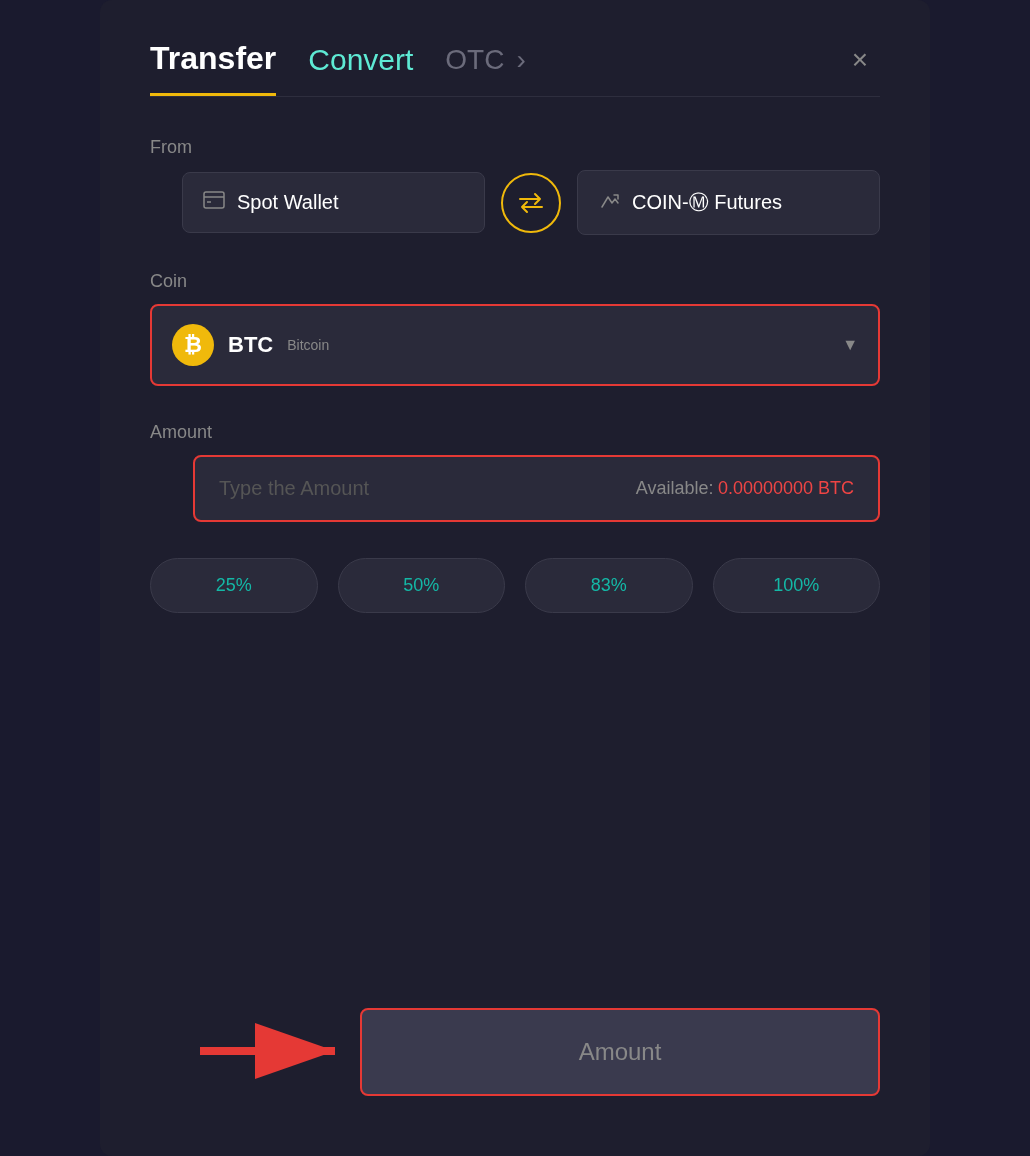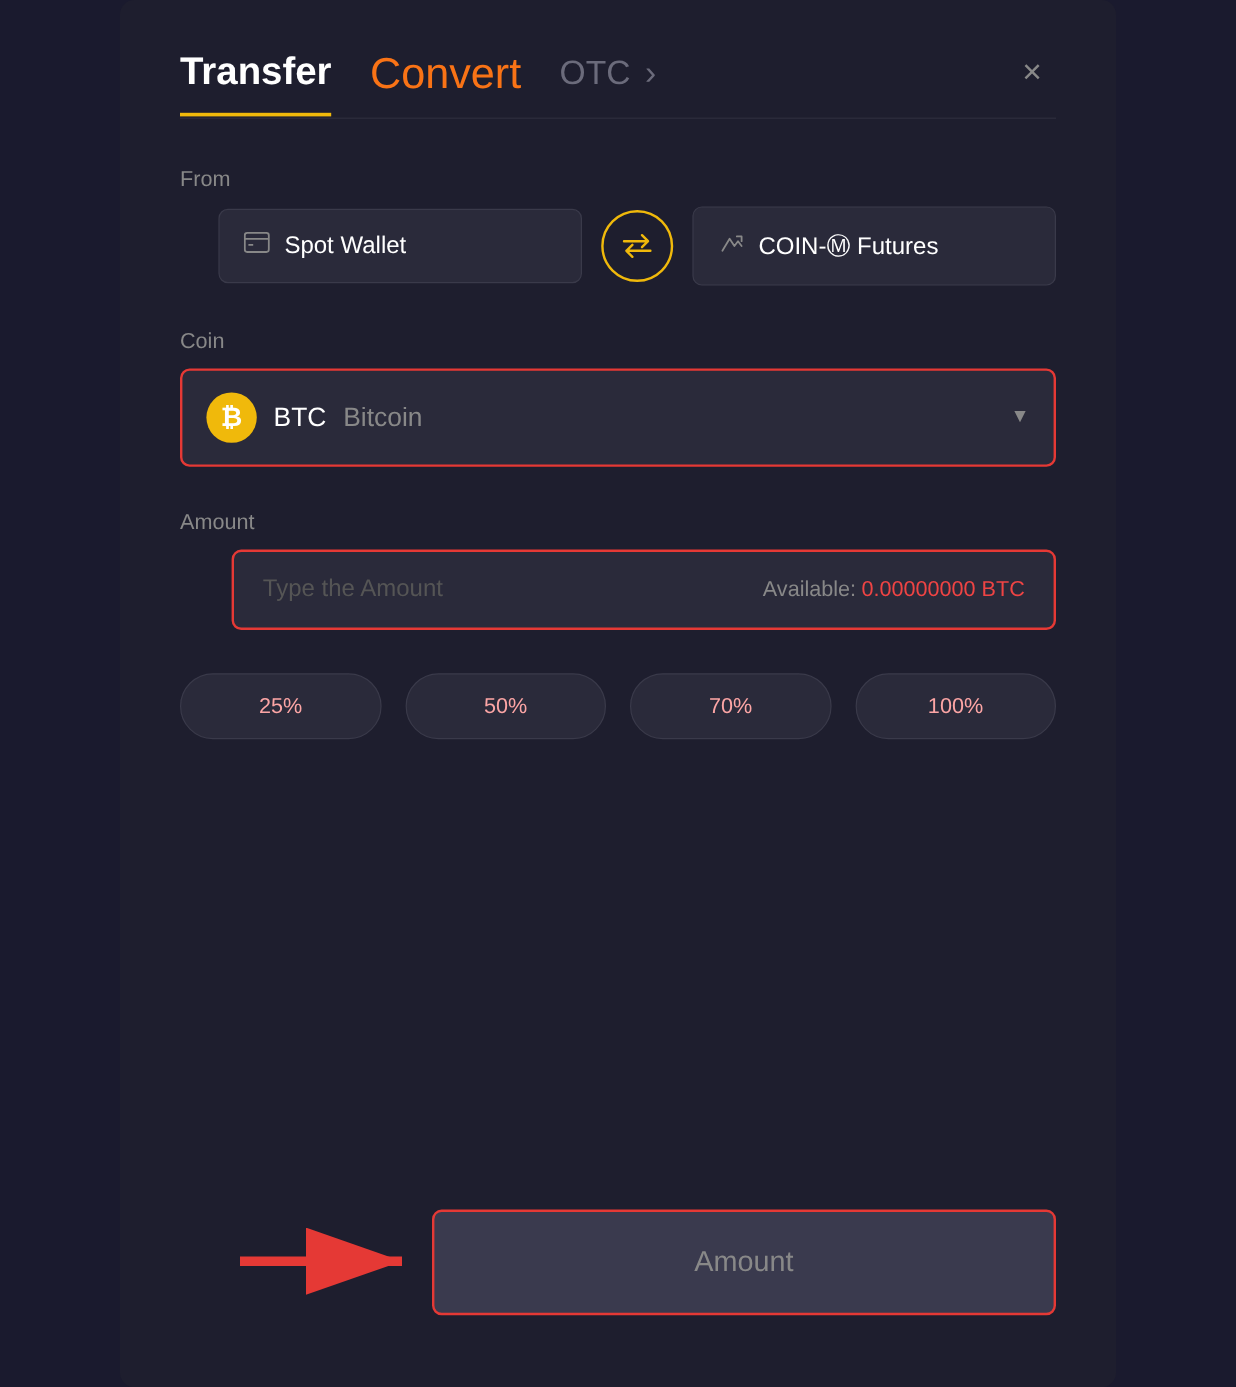--- a/index.html
+++ b/index.html
@@ -36,23 +36,23 @@
     .tab-transfer {
       font-size: 32px;
       font-weight: 700;
       color: #ffffff;
       cursor: pointer;
       padding-bottom: 16px;
       border-bottom: 3px solid #f0b90b;
     }
 
     .tab-convert {
-      font-size: 36px;
+      font-size: 30px;
       font-weight: 400;
-      color: #f97316;
+      color: #5eead4;
       cursor: pointer;
       padding-bottom: 16px;
     }
 
     .tab-otc {
       font-size: 28px;
       font-weight: 400;
       color: #6b6b7b;
       cursor: pointer;
       padding-bottom: 16px;
@@ -182,28 +182,28 @@
       display: flex;
       align-items: center;
       justify-content: center;
       font-size: 22px;
       font-weight: 700;
       color: #fff;
       flex-shrink: 0;
     }
 
     .coin-name {
-      font-weight: 400;
+      font-weight: 700;
       color: #ffffff;
       font-size: 22px;
     }
 
     .coin-full {
       color: #888;
-      font-size: 22px;
+      font-size: 14px;
       font-weight: 400;
     }
 
     .chevron-down {
       margin-left: auto;
       color: #888;
       font-size: 16px;
     }
 
     
@@ -244,21 +244,21 @@
       gap: 20px;
       margin-bottom: 60px;
     }
 
     .pct-btn {
       flex: 1;
       background: #2a2a3a;
       border: 1px solid #3a3a4a;
       border-radius: 30px;
       padding: 16px 0;
-      color: #fca5a5;
+      color: #14b8a6;
       font-size: 18px;
       cursor: pointer;
       text-align: center;
     }
 
     
     .bottom-section {
       display: flex;
       align-items: center;
       justify-content: flex-end;
@@ -353,21 +353,21 @@
       <div>
         <span class="available-text">Available:</span>
         <span class="available-value">0.00000000 BTC</span>
       </div>
     </div>
   </div>
 
   <div class="percentage-buttons">
     <button class="pct-btn">25%</button>
     <button class="pct-btn">50%</button>
-    <button class="pct-btn">70%</button>
+    <button class="pct-btn">83%</button>
     <button class="pct-btn">100%</button>
   </div>
 
   <div class="bottom-section">
 
     <div style="position: absolute; left: 50px; bottom: 0; display: flex; align-items: center;">
       <svg width="160" height="90" viewBox="0 0 160 90">
         <defs>
           <marker id="arrowhead" markerWidth="10" markerHeight="7" refX="10" refY="3.5" orient="auto">
             <polygon points="0 0, 10 3.5, 0 7" fill="#e53935"></polygon>

